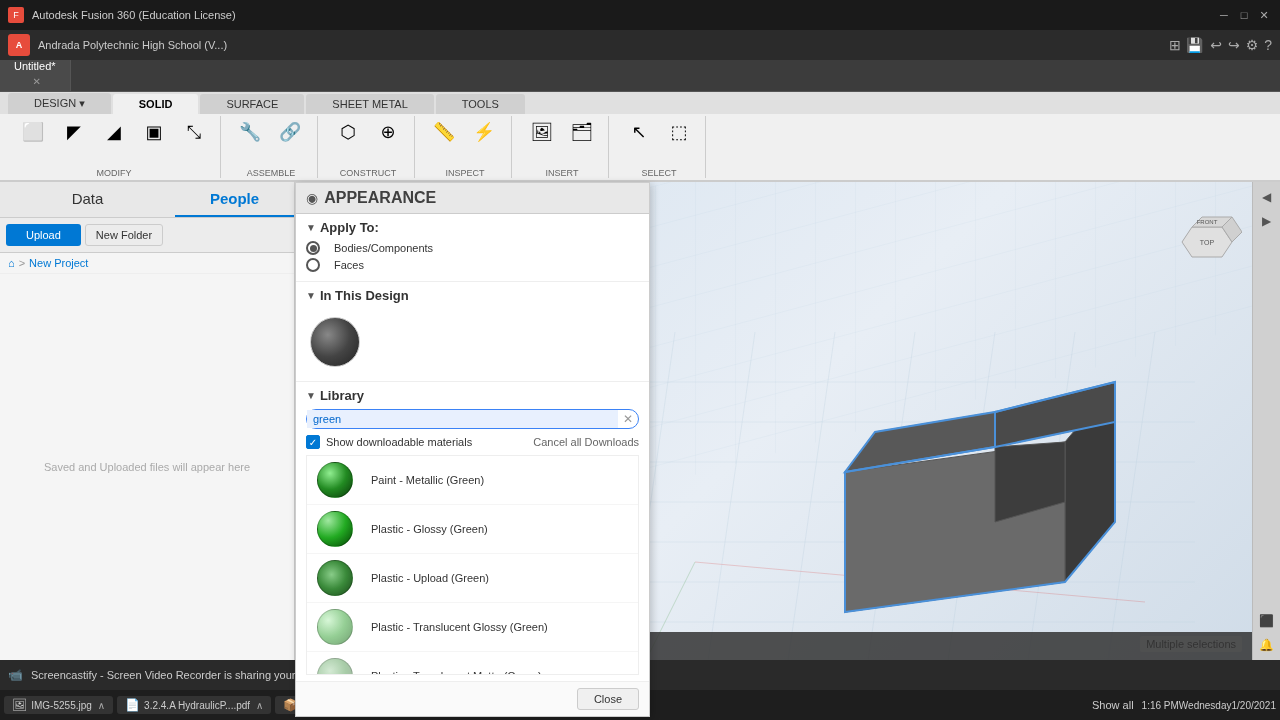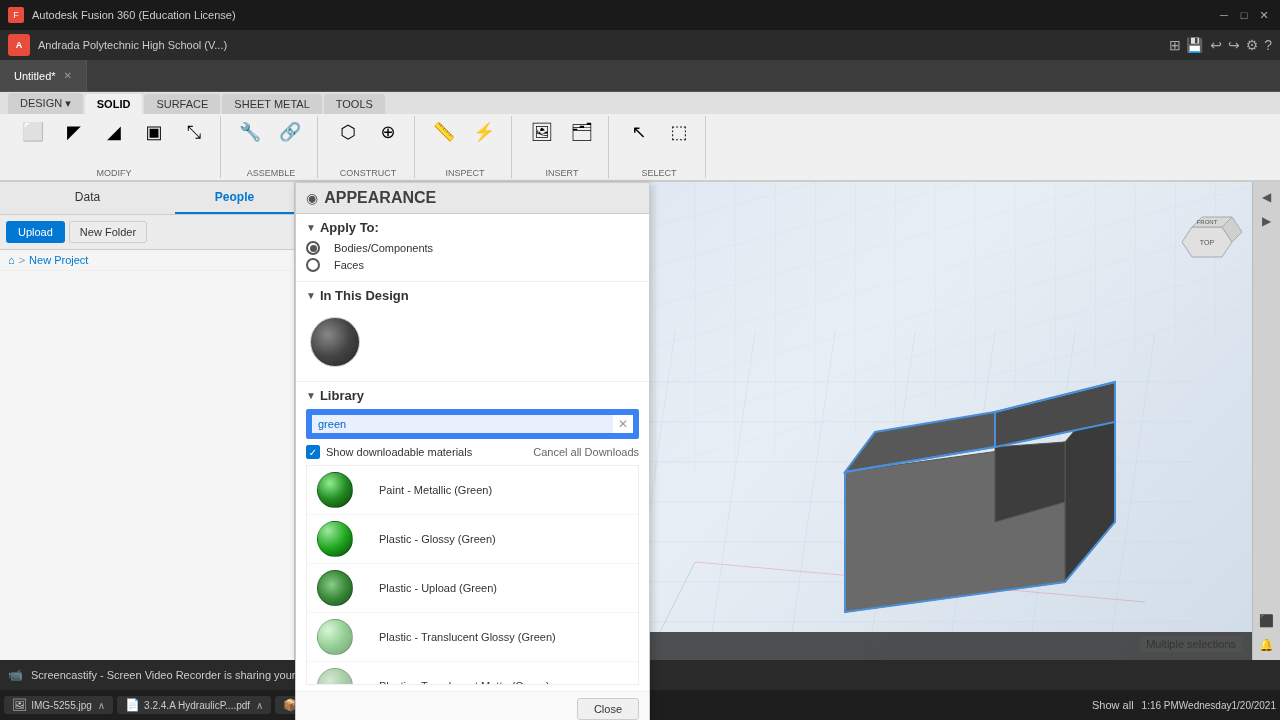--- a/index.html
+++ b/index.html
@@ -49,20 +49,21 @@
       align-items: center;
       color: #ccc;
       font-size: 11px;
       cursor: pointer;
       border-right: 1px solid #555;
       gap: 4px;
     }
     .tab-item.active {
       background: #4a4a4a;
       color: white;
+      flex-direction: column;
     }
     .tab-close { font-size: 10px; color: #999; margin-left: 4px; }
 
     
     .ribbon {
       height: 90px;
       background: #f0f0f0;
       display: flex;
       flex-direction: column;
       border-bottom: 2px solid #ccc;
@@ -70,21 +71,21 @@
     }
     .ribbon-tabs {
       height: 26px;
       background: #e0e0e0;
       display: flex;
       align-items: flex-end;
       gap: 2px;
       padding: 0 8px;
     }
     .ribbon-tab {
-      padding: 4px 12px;
+      padding: 4px 26px;
       font-size: 11px;
       color: #333;
       cursor: pointer;
       border-radius: 3px 3px 0 0;
       background: #d0d0d0;
     }
     .ribbon-tab.active {
       background: #f0f0f0;
       font-weight: bold;
       color: #000;
@@ -144,42 +145,42 @@
     }
     .left-panel-tabs {
       display: flex;
       border-bottom: 1px solid #ccc;
       background: #e8e8e8;
     }
     .left-tab {
       flex: 1;
       padding: 8px 20px;
       text-align: center;
-      font-size: 12px;
+      font-size: 15px;
       color: #333;
       cursor: pointer;
       border-bottom: 2px solid transparent;
       margin-left: 28px;
     }
     .left-tab.active {
       border-bottom: 2px solid #0078d4;
       color: #0078d4;
       font-weight: bold;
     }
     .left-panel-actions {
       display: flex;
       gap: 4px;
       padding: 6px;
       background: #ececec;
       border-bottom: 1px solid #ccc;
     }
     .upload-btn {
       background: #0078d4;
       color: white;
-      padding: 4px 12px;
+      padding: 4px 20px;
       border-radius: 3px;
       font-size: 11px;
       cursor: pointer;
       border: none;
     }
     .new-folder-btn {
       background: transparent;
       color: #333;
       padding: 4px 10px;
       border-radius: 3px;
@@ -282,22 +283,22 @@
     .library-header {
       display: flex;
       align-items: center;
       gap: 4px;
       margin-bottom: 6px;
       cursor: pointer;
     }
     .search-bar {
       display: flex;
       align-items: center;
-      border: 6px solid #3b82f6;
-      border-radius: 2px;
+      border: 1px solid #3b82f6;
+      border-radius: 11px;
       background: white;
       margin-bottom: 6px;
       margin-top: 6px;
     }
     .search-input {
       flex: 1;
       border: none;
       outline: none;
       font-size: 11px;
       padding: 3px 6px;
@@ -334,21 +335,21 @@
     .cancel-downloads { color: #666; font-size: 11px; margin-left: auto; cursor: pointer; }
 
     .materials-list {
       height: 220px;
       overflow-y: auto;
       border: 1px solid #eee;
     }
     .material-row {
       display: flex;
       align-items: center;
-      gap: 24px;
+      gap: 16px;
       padding: 4px 8px;
       cursor: pointer;
       border-bottom: 1px solid #f5f5f5;
     }
     .material-swatch-container {
       width: 40px;
       height: 40px;
       display: flex;
       align-items: center;
       justify-content: center;
@@ -628,20 +629,24 @@
         <div class="left-tab active">People</div>
       </div>
       <div class="left-panel-actions">
         <button class="upload-btn">Upload</button>
         <button class="new-folder-btn">New Folder</button>
       </div>
       <div class="breadcrumb-area">
         <span class="breadcrumb-item">⌂</span>
         <span class="breadcrumb-sep">&gt;</span>
         <span class="breadcrumb-item">New Project</span>
+      </div>
+      <div class="empty-area">
+        <span>Saved and Uploaded files will
+appear here</span>
       </div>
     </div>
 
     <div class="viewport">
       <svg width="100%" height="100%" style="position:absolute;top:0;left:0;">
         <defs>
           <pattern id="grid" width="40" height="40" patternUnits="userSpaceOnUse">
             <path d="M 40 0 L 0 0 0 40" fill="none" stroke="rgba(160,190,210,0.4)" stroke-width="0.5"></path>
           </pattern>
         </defs>

